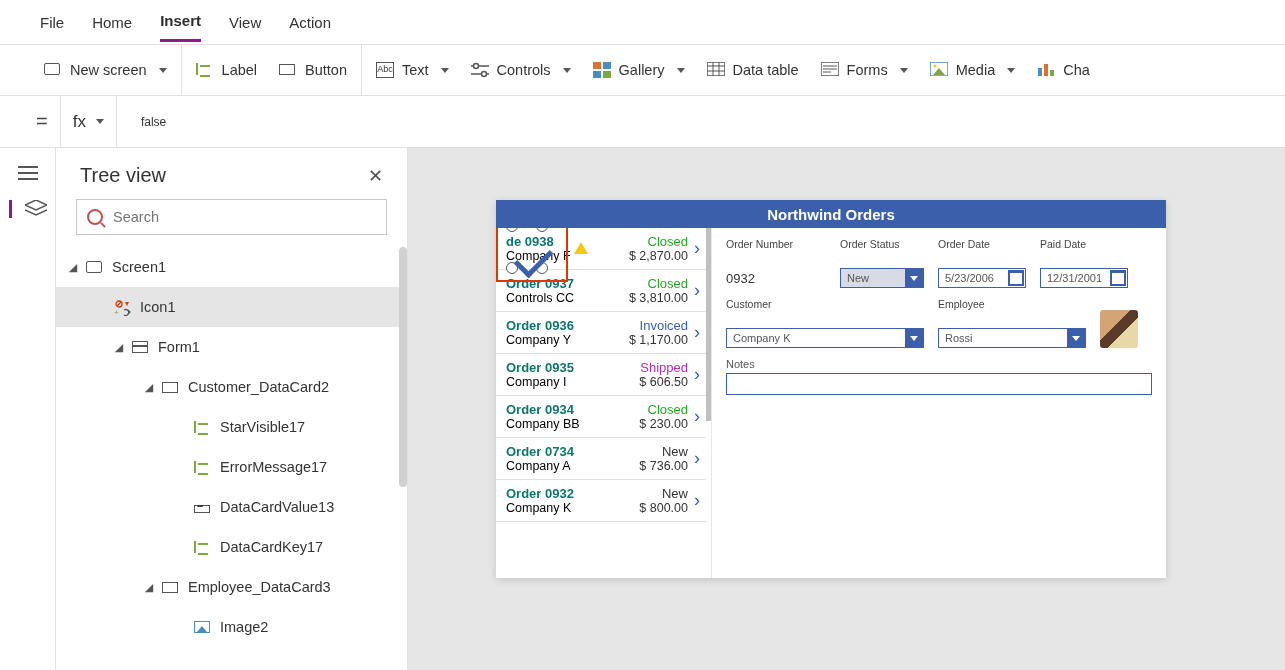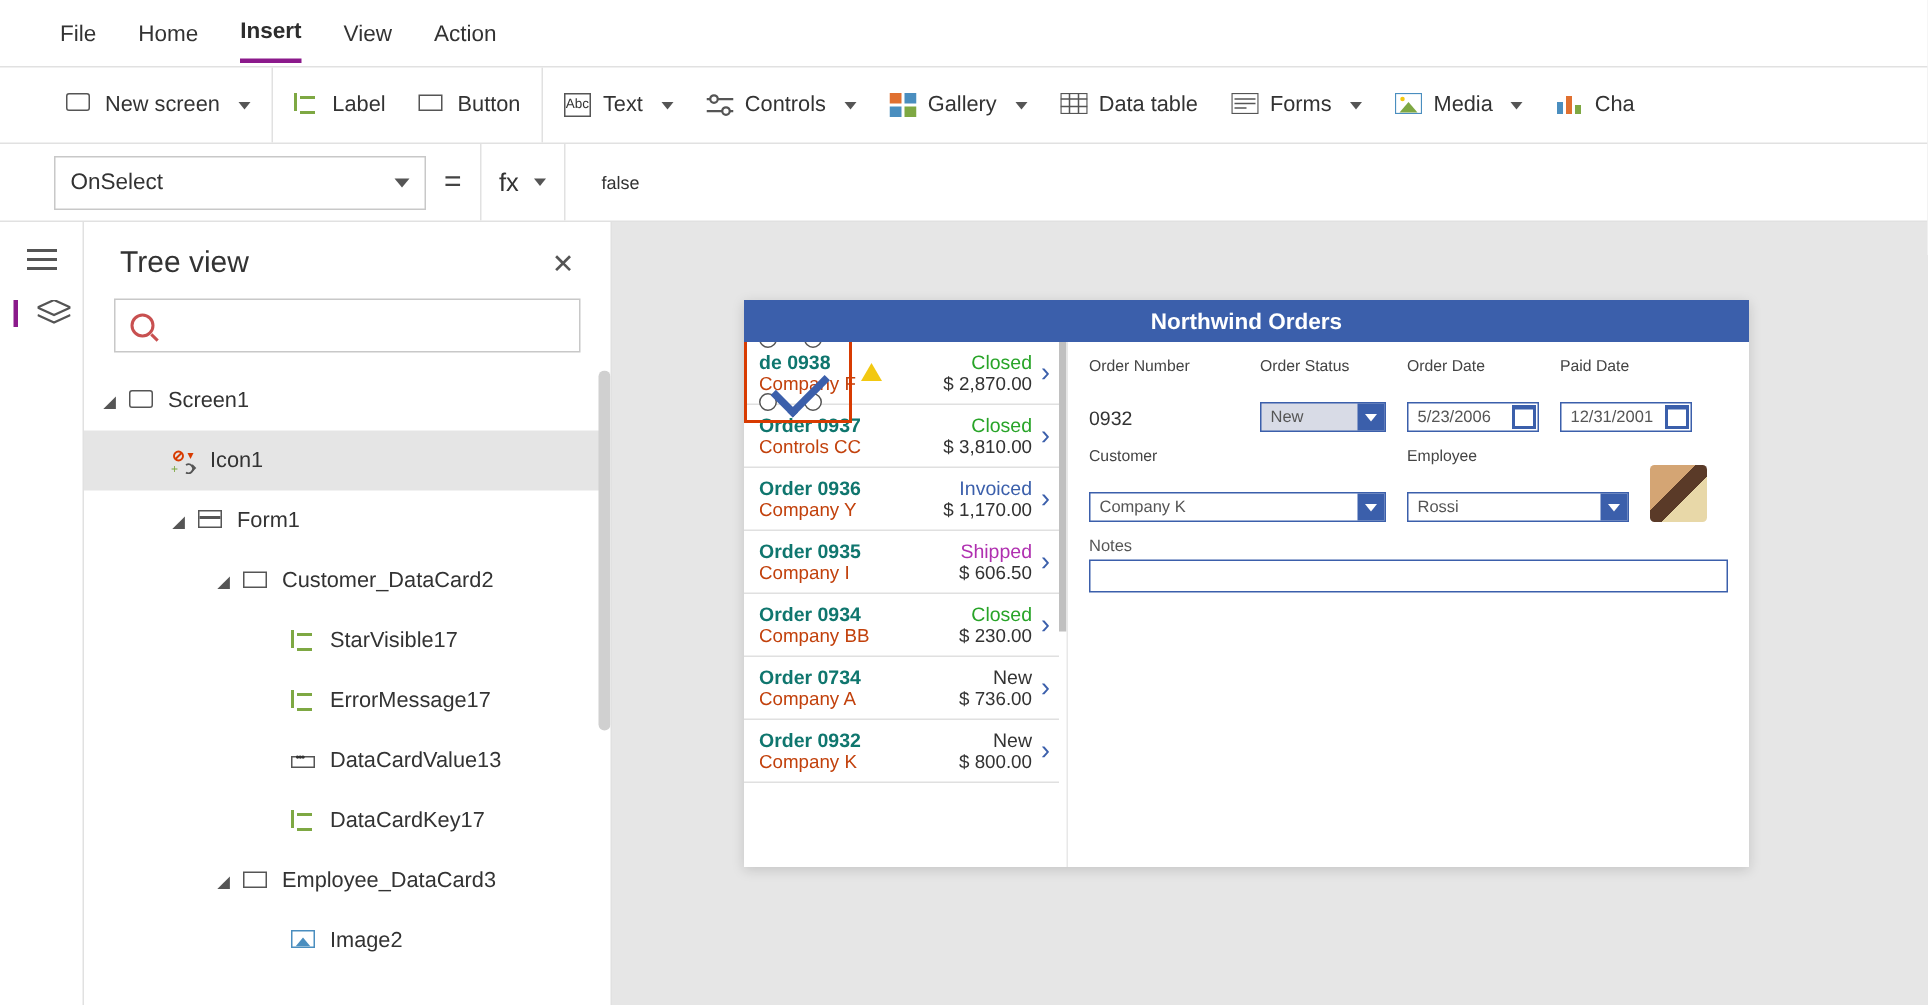--- a/index.html
+++ b/index.html
@@ -58,21 +58,21 @@
 
   
   .canvas { flex: 1; background: #e6e6e6; position: relative; overflow: hidden; }
   .app-preview { position: absolute; left: 88px; top: 52px; width: 670px; height: 378px; background: #fff; box-shadow: 0 2px 8px rgba(0,0,0,0.15); overflow: hidden; }
   .app-header { background: #3b5fab; color: #fff; height: 28px; display: flex; align-items: center; justify-content: center; font-size: 15px; font-weight: 600; }
   .app-body { display: flex; height: calc(100% - 28px); }
   .order-list { width: 218px; border-right: 1px solid #e8e8e8; overflow: hidden; position: relative; padding-right: 5px; }
   .order-item { border-bottom: 1px solid #e0e0e0; padding: 6px 6px 6px 10px; display: flex; justify-content: space-between; align-items: center; cursor: pointer; }
   .order-item .info { flex: 1; }
   .order-title { font-size: 13px; font-weight: 600; color: #0f766e; }
-  .order-company { font-size: 12.5px; color: #c2410c; }
+  .order-company { font-size: 12.5px; color: #000000; }
   .order-right { text-align: right; font-size: 12.5px; margin-right: 6px; }
   .order-status { font-size: 13px; }
   .status-closed { color: #28a428; }
   .status-invoiced { color: #3b5fab; }
   .status-shipped { color: #b030b0; }
   .status-new { color: #333; }
   .order-amount { color: #333; }
   .chev-right { color: #3b5fab; font-size: 18px; font-weight: 300; }
   .vscroll { position: absolute; right: 0; top: 0; width: 5px; height: 55%; background: #c0c0c0; }
 
@@ -209,23 +209,20 @@
             <rect x="7" y="2" width="4" height="12" fill="#e07030"></rect>
             <rect x="13" y="8" width="4" height="6" fill="#7ea843"></rect>
           </svg>
       </span>
       <span>Cha</span>
     </div>
   </div>
 </div>
 
 <div class="formulabar">
-  <div class="property-select">
-    <span>OnSelect</span>
-  </div>
   <span class="eq">=</span>
   <div class="fx">
       <span>fx</span>
     </div>
   <div class="formula-input">
       <span>false</span>
     </div>
 </div>
 
 <div class="main">
@@ -241,20 +238,21 @@
     </div>
   </div>
 
   <div class="tree-panel">
     <div class="tree-header">
       <h2>Tree view</h2>
       <span class="close-x">✕</span>
     </div>
     <div class="search-box">
       <span class="mag"></span>
+      <input placeholder="Search" style="">
     </div>
     <div class="tree">
       <div class="tree-scrollbar"></div>
       <div class="tree-node indent-1">
         <span class="caret">◢</span>
           <span class="nicon"><span class="ic-screen" style="display:inline-block"></span></span>
         <span>Screen1</span>
       </div>
       <div class="tree-node indent-2 selected">
         <span class="caret"></span>

